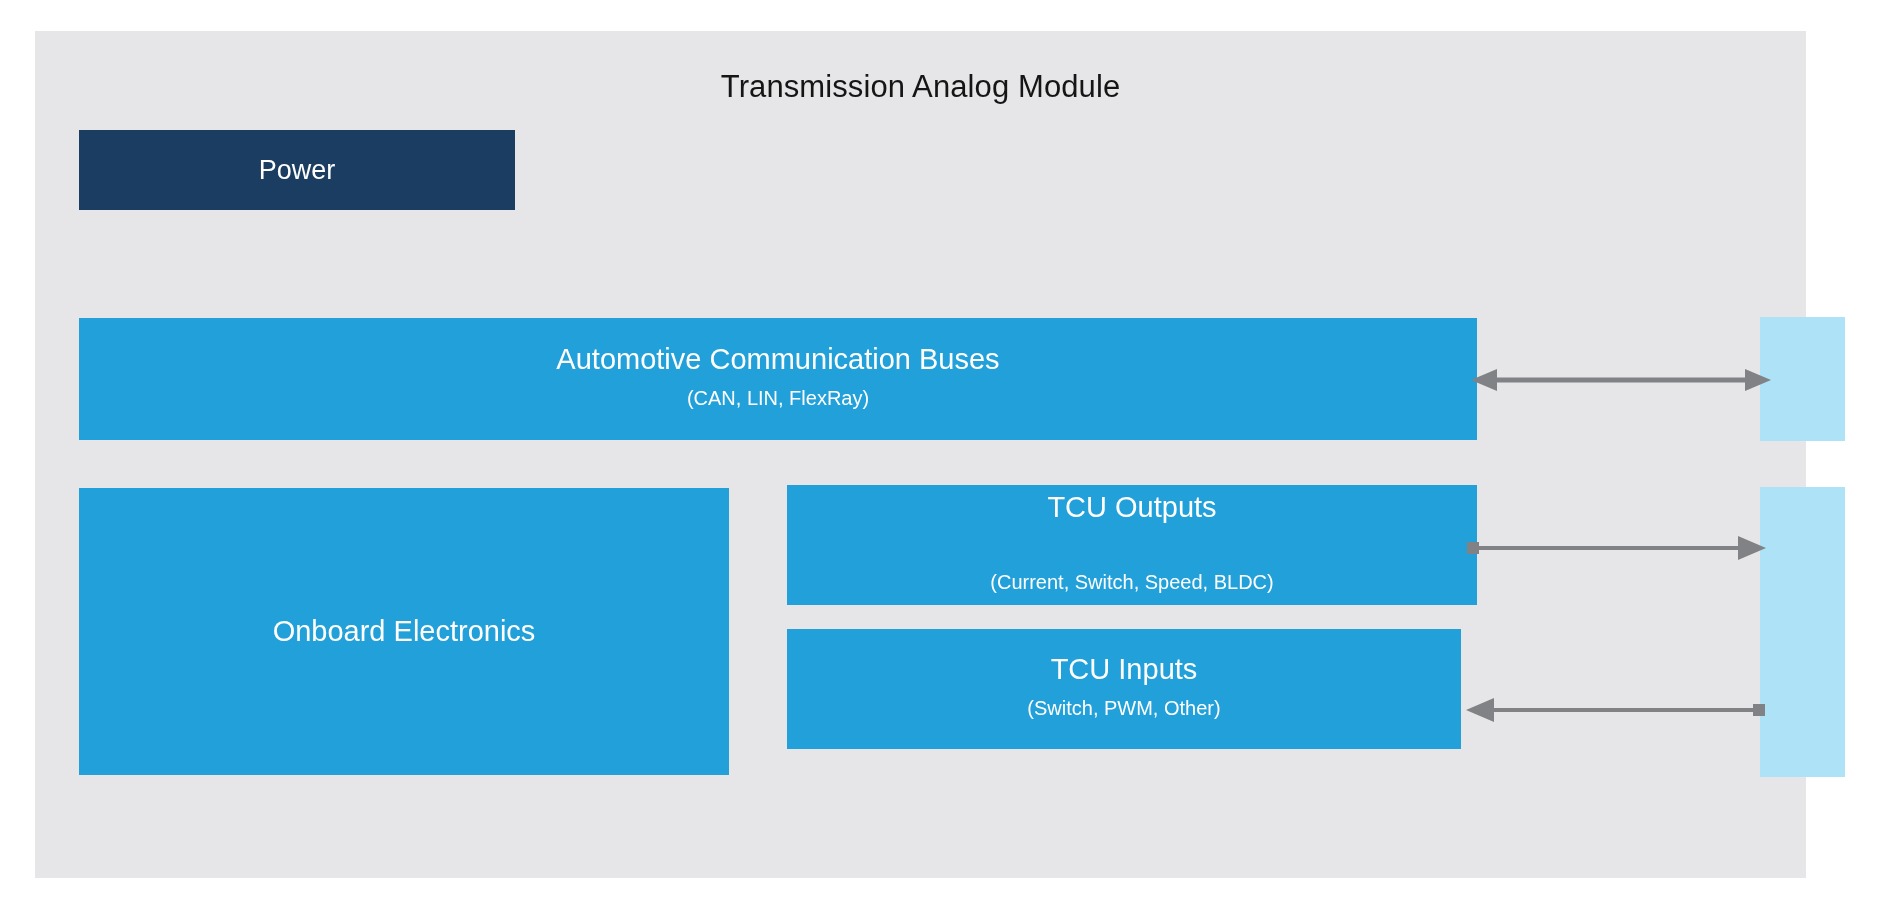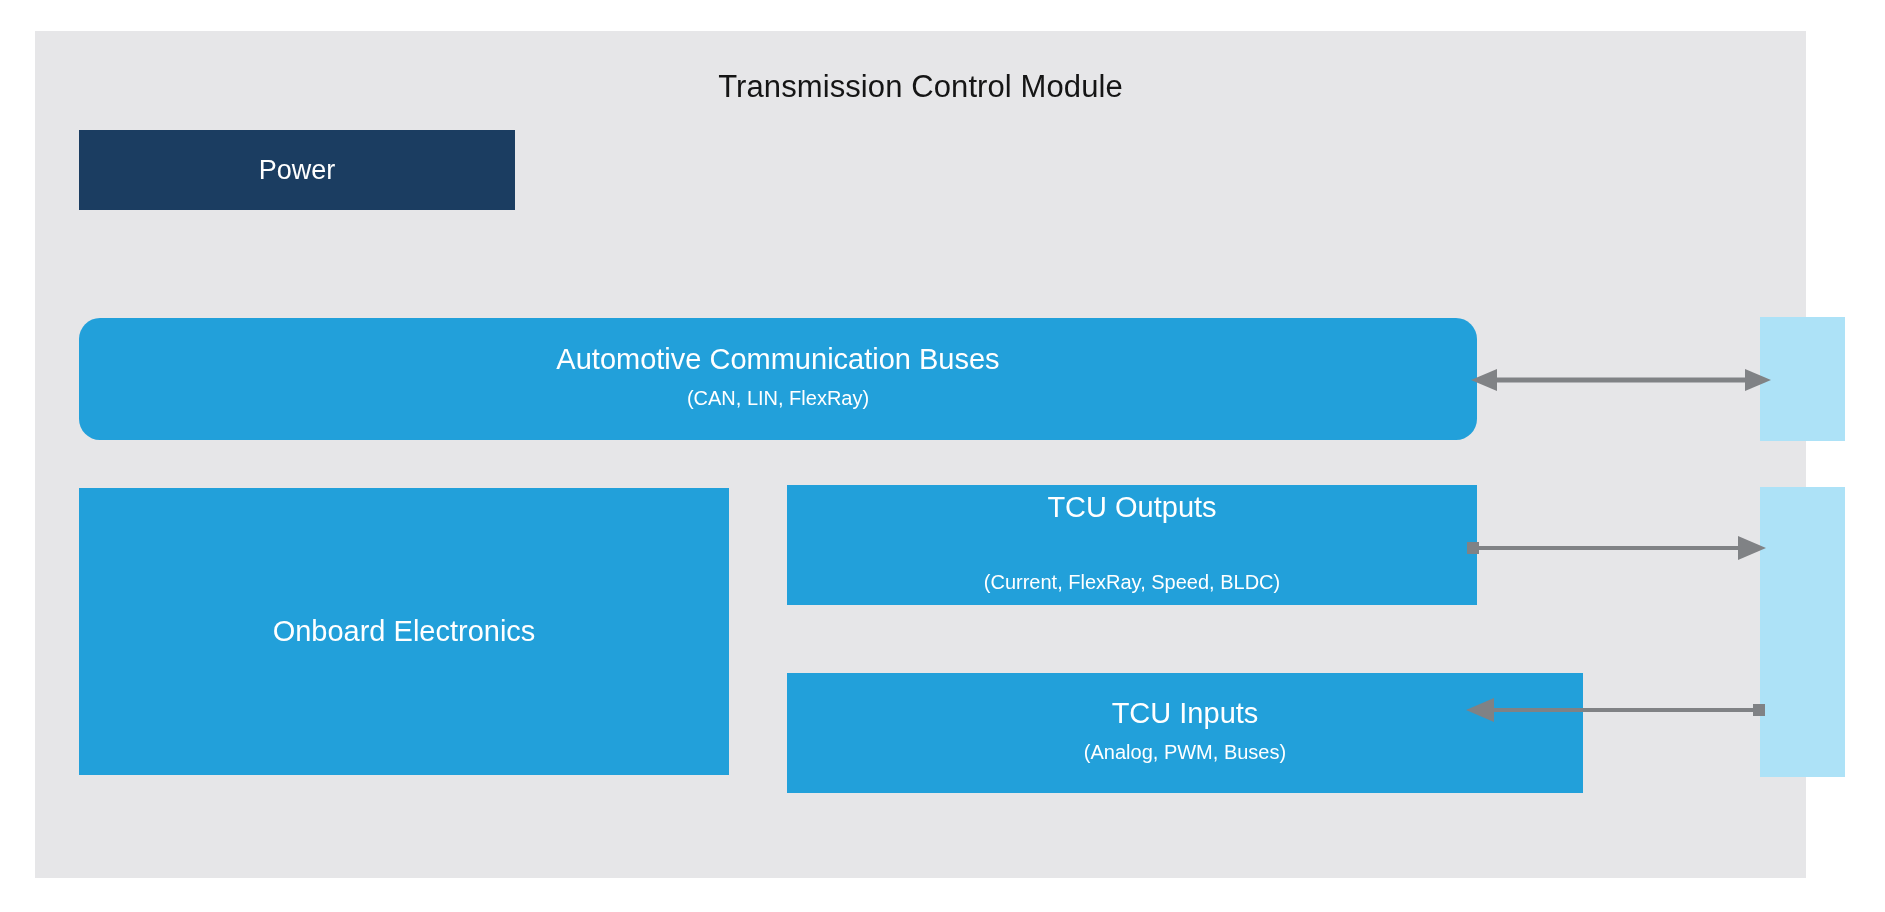--- a/index.html
+++ b/index.html
@@ -74,21 +74,20 @@
     background: #1b3d61;
   }
   .box-power .t1 { font-size: 27px; }
 
   .box-buses {
     left: 79px;
     top: 318px;
     width: 1398px;
     height: 122px;
     background: #22a0da;
-    border-radius: 21px;
   }
 
   .box-onboard {
     left: 79px;
     top: 488px;
     width: 650px;
     height: 287px;
     background: #22a0da;
   }
   .box-onboard .t2 { line-height: 47px; }
@@ -97,22 +96,22 @@
     left: 787px;
     top: 485px;
     width: 690px;
     height: 120px;
     background: #22a0da;
     gap: 36px;
   }
 
   .box-inputs {
     left: 787px;
-    top: 673px;
-    width: 796px;
+    top: 629px;
+    width: 674px;
     height: 120px;
     background: #22a0da;
   }
 
   
   .ext-block {
     position: absolute;
     background: #ade2f7;
   }
   .ext-top {
@@ -139,43 +138,43 @@
   .arrow-outputs{ left: 1466px; top: 536px;  width: 300px; }
   .arrow-inputs { left: 1466px; top: 698px;  width: 300px; }
 </style>
 </head>
 <body>
 
 <div class="canvas">
 
   <div class="module-panel"></div>
 
-  <div class="module-title">Transmission Control Module</div>
+  <div class="module-title">Transmission Analog Module</div>
 
   <div class="box box-power">
     <div class="t1">Power</div>
   </div>
 
   <div class="box box-buses">
     <div class="t1">Automotive Communication Buses</div>
     <div class="t2">(CAN, LIN, FlexRay)</div>
   </div>
 
   <div class="box box-onboard">
     <div class="t1">Onboard Electronics</div>
   </div>
 
   <div class="box box-outputs">
     <div class="t1">TCU Outputs</div>
-    <div class="t2">(Current, FlexRay, Speed, BLDC)</div>
+    <div class="t2">(Current, Switch, Speed, BLDC)</div>
   </div>
 
   <div class="box box-inputs">
     <div class="t1">TCU Inputs</div>
-    <div class="t2">(Analog, PWM, Buses)</div>
+    <div class="t2">(Switch, PWM, Other)</div>
   </div>
 
   <div class="ext-block ext-top"></div>
   <div class="ext-block ext-bottom"></div>
 
   <div class="arrow arrow-buses">
     <svg width="300" height="24" viewBox="0 0 300 24">
       <line x1="20" y1="12" x2="280" y2="12" stroke="#808285" stroke-width="5"></line>
       <polygon points="0,12 26,1 26,23" fill="#808285"></polygon>
       <polygon points="300,12 274,1 274,23" fill="#808285"></polygon>

